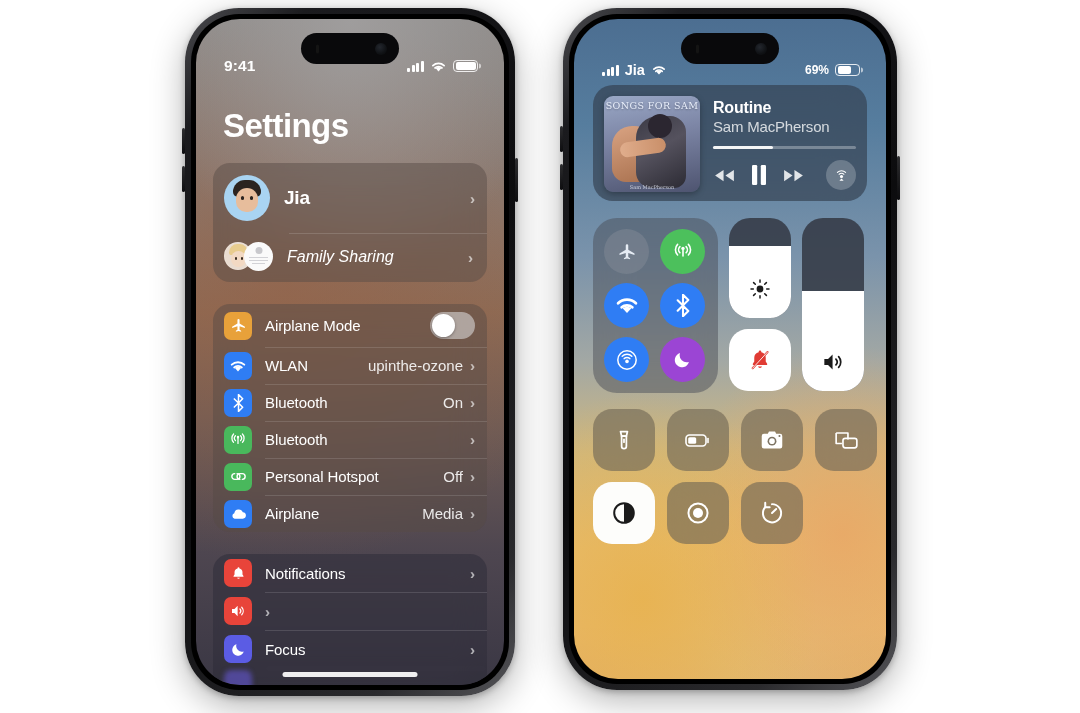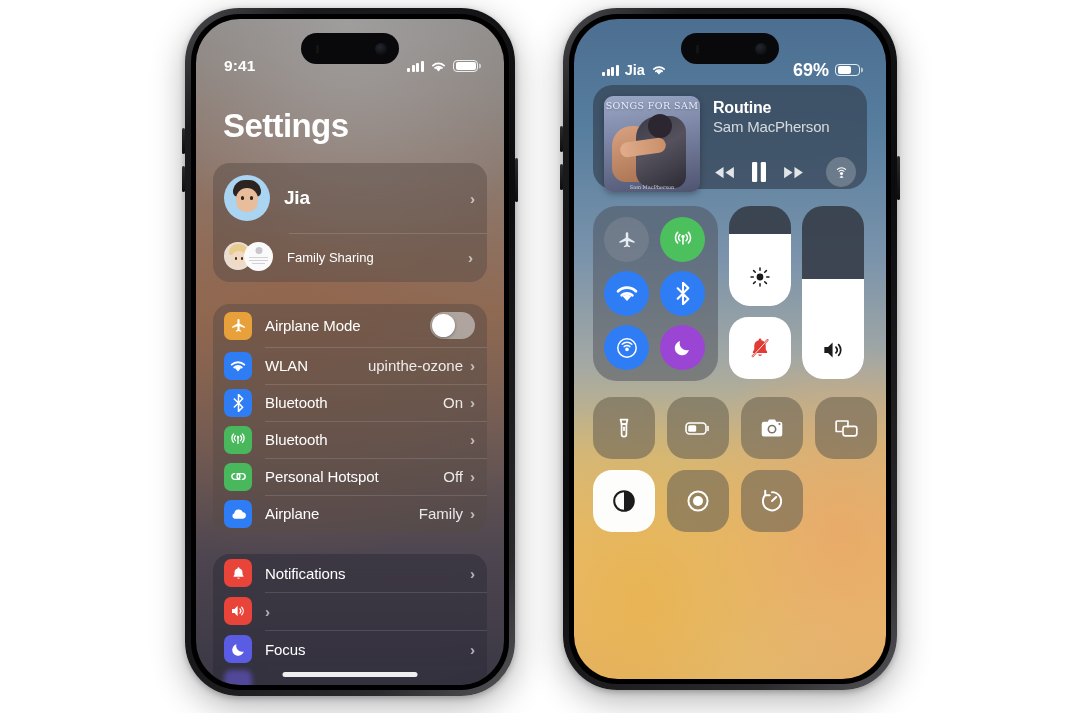--- a/index.html
+++ b/index.html
@@ -71,21 +71,21 @@
   .bars i:nth-child(1){height:4px}
   .bars i:nth-child(2){height:6.5px}
   .bars i:nth-child(3){height:9px}
   .bars i:nth-child(4){height:11px}
 
   .batt{ width:25px;height:12.5px;border:1.6px solid rgba(255,255,255,.85);
     border-radius:4px; position:relative; padding:1.5px; }
   .batt:after{ content:""; position:absolute; right:-4px; top:50%; transform:translateY(-50%);
     width:2px;height:5px;border-radius:0 2px 2px 0;background:rgba(255,255,255,.6); }
   .batt .fill{ height:100%; background:#fff; border-radius:2px; }
-  .pct{ font-size:18px; font-weight:600; }
+  .pct{ font-size:12px; font-weight:600; }
 
   .settings-body{
     position:absolute; inset:0; padding:58px 17px 0 17px; overflow:hidden;
   }
   .page-title{ color:#fff; font-size:33px; font-weight:700; letter-spacing:-.6px;
     margin:30px 0 18px 10px; }
 
   .card{
     background:rgba(86,74,70,.46);
     border-radius:17px; overflow:hidden; margin-bottom:22px;
@@ -151,21 +151,21 @@
     background:
       radial-gradient(80% 45% at 22% 88%, rgba(232,178,78,.85) 0%, rgba(232,178,78,0) 70%),
       radial-gradient(75% 40% at 86% 78%, rgba(233,167,102,.85) 0%, rgba(233,167,102,0) 72%),
       radial-gradient(70% 38% at 55% 96%, rgba(226,190,120,.8) 0%, rgba(226,190,120,0) 70%),
       linear-gradient(180deg,#4c6e91 0%, #567d9e 16%, #7a93ab 36%, #a3a8a4 52%, #cfb87f 66%, #e6bd72 80%, #e8b96f 92%, #e2b06a 100%);
   }
   .cc-wrap{ position:absolute; inset:0; padding:66px 19px 0 19px; }
 
   .mediacard{
     background:rgba(48,58,72,.62); backdrop-filter:blur(22px);
-    border-radius:20px; padding:11px; display:flex; gap:13px; height:104px;
+    border-radius:20px; padding:11px; display:flex; gap:13px; height:116px;
     margin-bottom:17px;
   }
   .albumart{
     width:96px;height:96px;border-radius:9px; flex:0 0 auto; overflow:hidden; position:relative;
     background:linear-gradient(170deg,#9aa8c6 0%,#7d86a6 40%,#4e5470 100%);
     box-shadow:0 2px 6px rgba(0,0,0,.3);
   }
   .aa-title{ position:absolute; top:4px; left:0; right:0; text-align:center;
     font-family:"DejaVu Serif", serif; font-size:9.5px; color:#e8eefb; letter-spacing:.4px;
     text-shadow:0 1px 2px rgba(0,0,0,.3); }
@@ -276,21 +276,21 @@
                   <div class="e l"></div>
                   <div class="e r"></div>
                 </div>
               <div class="fam-b">
                 <div class="crest"></div>
                 <div class="ln" style="top:15px;width:19px"></div>
                 <div class="ln" style="top:18px;width:19px"></div>
                 <div class="ln" style="top:21px;width:13px;left:8px"></div>
               </div>
             </div>
-            <div class="label" style="color:#fff;font-size:13px;flex:1 1 auto;">Family Sharing</div>
+            <div class="label" style="color:#fff;font-size:16px;flex:1 1 auto;font-style:italic;">Family Sharing</div>
             <span class="chev" style="margin-right:2px">›</span>
           </div>
         </div>
 
         <div class="card">
 
           <div class="row" style="min-height:43px">
             <div class="ic" style="background:#e8a13a">
               <svg width="17" height="17" viewBox="0 0 24 24" fill="#fff">
                   <path d="M21 15.5v-1.8l-7.5-4.4V4.2a1.5 1.5 0 0 0-3 0v5.1L3 13.7v1.8l7.5-2.3v4.9l-2.2 1.4v1.3l3.7-1 3.7 1v-1.3l-2.2-1.4v-4.9L21 15.5z"></path>
@@ -352,21 +352,21 @@
             <span class="chev">›</span>
           </div>
 
           <div class="row">
             <div class="ic" style="background:#2f7df4">
               <svg width="19" height="19" viewBox="0 0 24 24" fill="#fff">
                   <path d="M7 18.5h10.2a4 4 0 0 0 .3-8 5.6 5.6 0 0 0-10.8 1.1A3.6 3.6 0 0 0 7 18.5z"></path>
                 </svg>
             </div>
             <div class="label">Airplane</div>
-            <div class="value">Family</div>
+            <div class="value">Media</div>
             <span class="chev">›</span>
           </div>
         </div>
 
         <div class="card dark">
           <div class="row" style="min-height:38px">
             <div class="ic" style="background:#e8443a">
               <svg width="17" height="17" viewBox="0 0 24 24" fill="#fff">
                   <path d="M12 3a1.3 1.3 0 0 1 1.3 1.3v.5A5.7 5.7 0 0 1 17.6 10v3.4l1.4 2.3v1H5v-1l1.4-2.3V10a5.7 5.7 0 0 1 4.3-5.2v-.5A1.3 1.3 0 0 1 12 3z"></path>
                   <path d="M10 18.1a2.1 2.1 0 0 0 4 0z" fill="#fff"></path>

